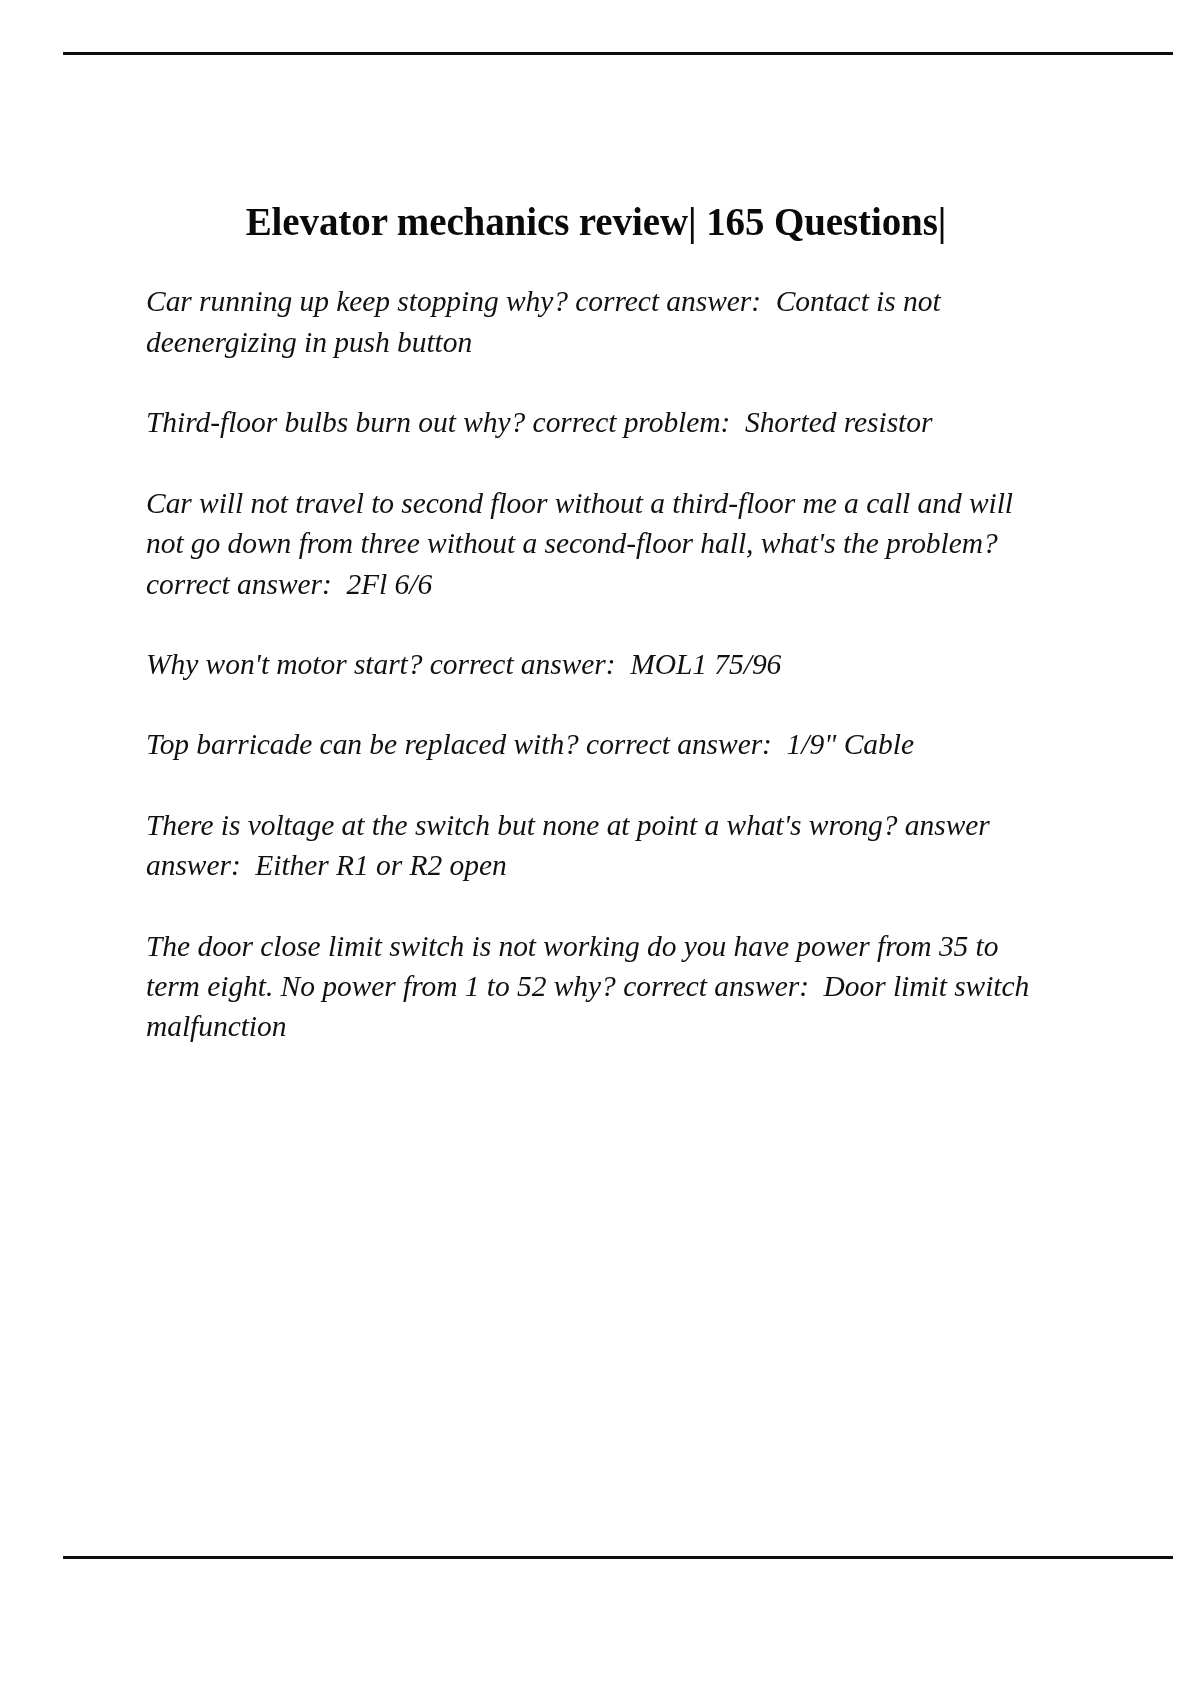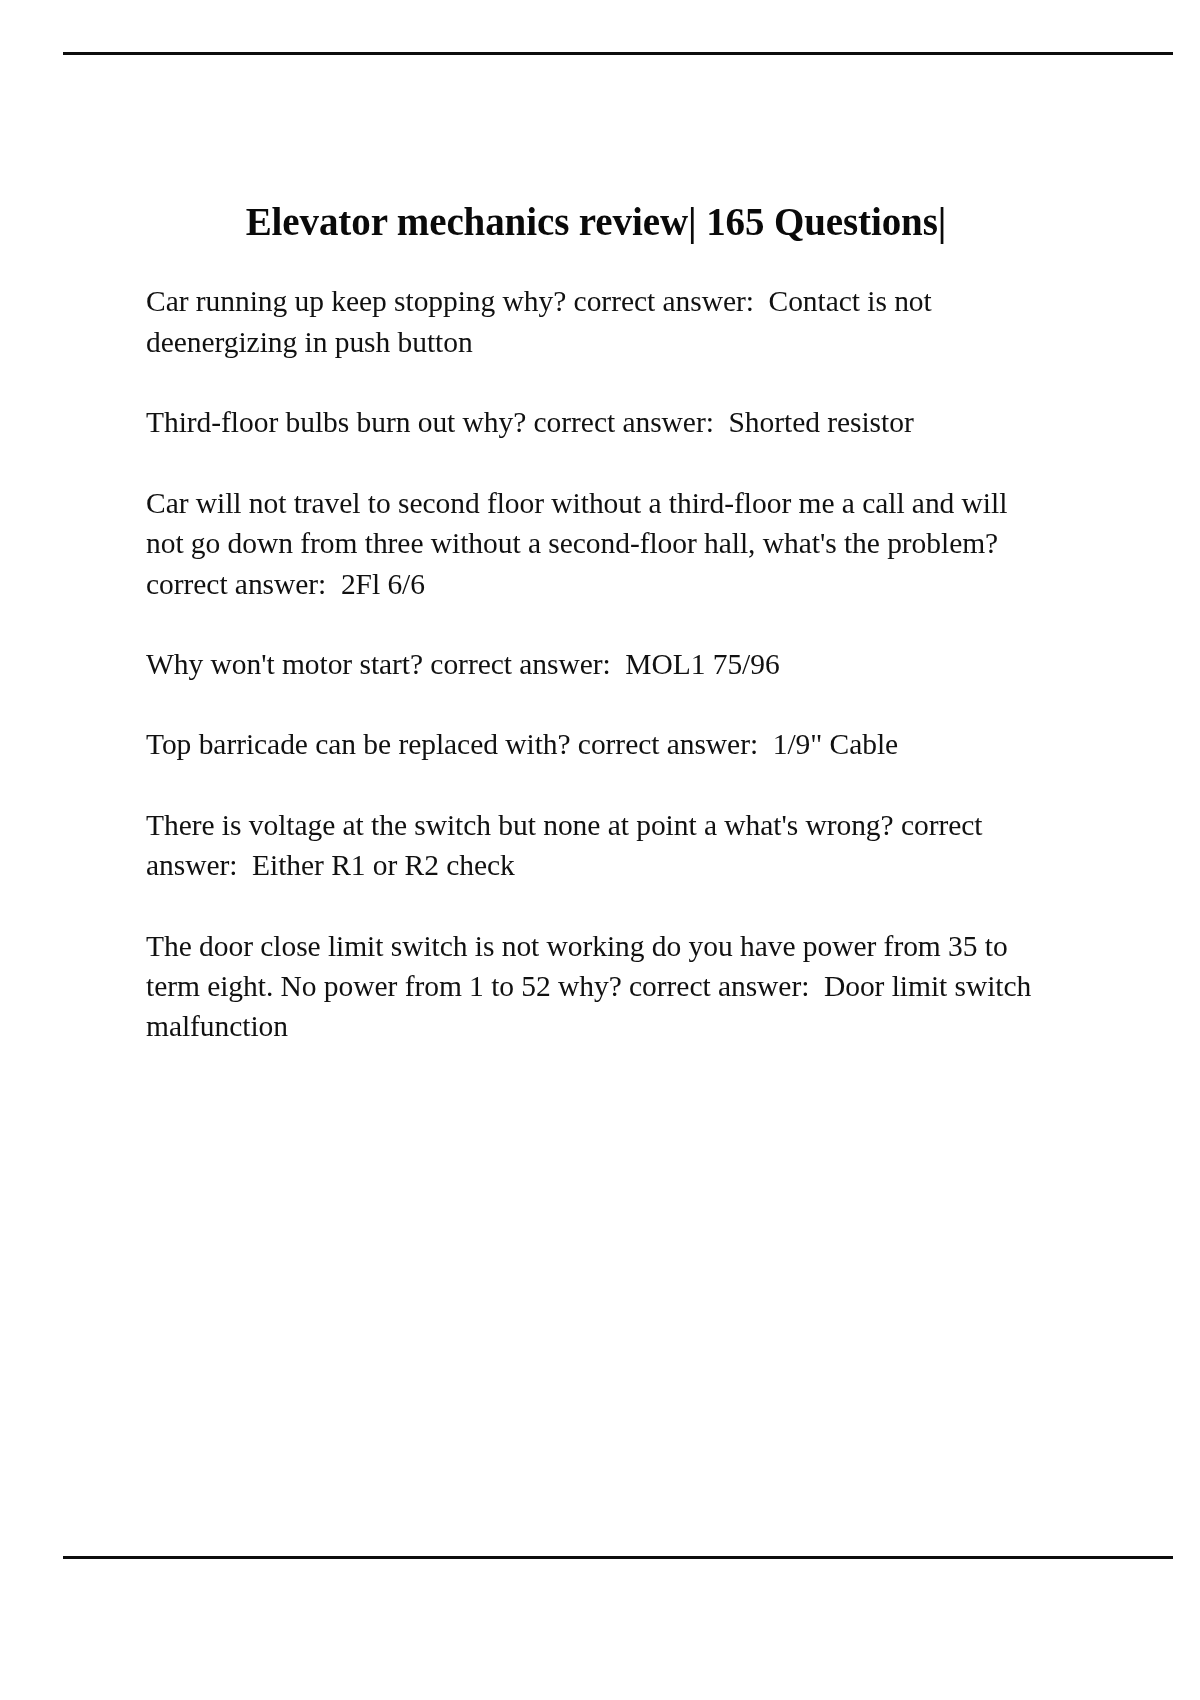--- a/index.html
+++ b/index.html
@@ -62,58 +62,59 @@
   }
   .body-block:last-child { margin-bottom: 12px; }
 
   .para {
     font-size: 29.5px;
     line-height: 1.37;
     margin: 0;
     color: #111111;
     white-space: pre-wrap;
     letter-spacing: -0.05px;
+    font-style: italic;
   }
 </style>
 </head>
 <body>
 
 <div class="page">
 
   <div class="rule rule-top"></div>
 
   <div class="content">
 
     <h1 class="doc-title">
       <span class="title-line">Elevator mechanics review| 165 Questions|</span>
     </h1>
 
     <div class="body-block">
       <p class="para">Car running up keep stopping why? correct answer:  Contact is not deenergizing in push button</p>
     </div>
 
     <div class="body-block">
-      <p class="para">Third-floor bulbs burn out why? correct answer:  Shorted resistor</p>
+      <p class="para">Third-floor bulbs burn out why? correct problem:  Shorted resistor</p>
     </div>
 
     <div class="body-block">
       <p class="para">Car will not travel to second floor without a third-floor me a call and will not go down from three without a second-floor hall, what's the problem? correct answer:  2Fl 6/6</p>
     </div>
 
     <div class="body-block">
       <p class="para">Why won't motor start? correct answer:  MOL1 75/96</p>
     </div>
 
 
     <div class="body-block">
       <p class="para">Top barricade can be replaced with? correct answer:  1/9" Cable</p>
     </div>
 
     <div class="body-block">
-      <p class="para">There is voltage at the switch but none at point a what's wrong? correct answer:  Either R1 or R2 check</p>
+      <p class="para">There is voltage at the switch but none at point a what's wrong? answer answer:  Either R1 or R2 open</p>
     </div>
 
     <div class="body-block">
       <p class="para">The door close limit switch is not working do you have power from 35 to term eight. No power from 1 to 52 why? correct answer:  Door limit switch malfunction</p>
     </div>
 
   </div>
 
   <div class="rule rule-bottom"></div>
 

